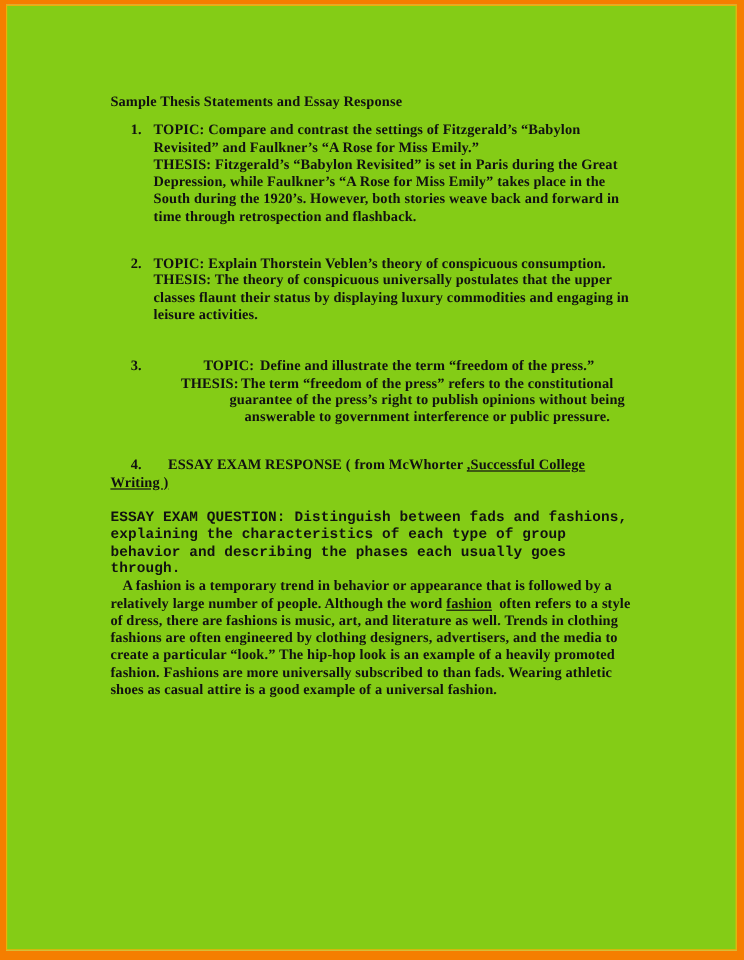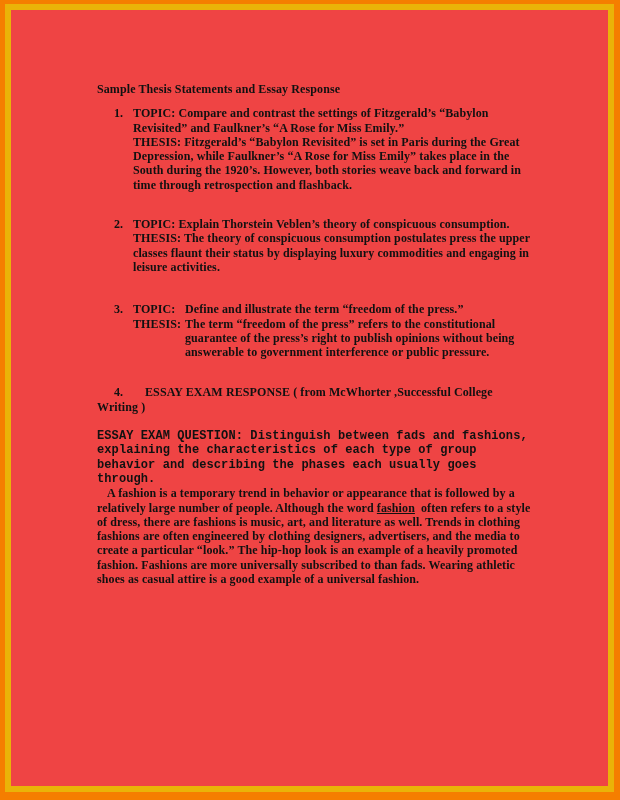--- a/index.html
+++ b/index.html
@@ -12,22 +12,22 @@
     box-sizing: border-box;
     width: 620px; height: 800px;
     border-style: solid;
     border-color: #f57e00;
     border-width: 4px 6px 8px 5px;
     background: #ffffff;
   }
   .page {
     box-sizing: border-box;
     width: 100%; height: 100%;
-    border: 6px solid #eab308;
-    background: #ef4444;
+    border: 1px solid #eab308;
+    background: #84cc16;
     position: relative;
   }
   .content {
     box-sizing: border-box;
     position: absolute;
     left: 86px; top: 72px;
     width: 440px;
     color: #111111;
     font-size: 12px;
     font-weight: bold;
@@ -35,24 +35,24 @@
     letter-spacing: 0.1px;
   }
   p { margin: 0; padding: 0; }
   .title { margin: 0 0 0 0; }
   .list { margin-top: 10px; }
   .item { position: relative; padding-left: 36px; }
   .item .num { position: absolute; left: 17px; top: 0; }
   .item-2 { margin-top: 25px; }
   .item-3 { margin-top: 28px; }
   .item-4 { margin-top: 26px; }
-  .hang { padding-left: 52px; text-indent: -52px; }
+  .hang { padding-left: 52px; text-indent: -52px; text-align: center; }
   .hang .lbl { display: inline-block; width: 52px; text-indent: 0; }
   .essay-heading { margin-top: 20px; text-indent: 48px; }
-  .u { }
+  .u { text-decoration: underline; }
   .u2 { text-decoration: underline; margin-right: 3px; }
   .question { margin-top: 15px; font-family: Liberation Mono, monospace; }
   .para { text-indent: 10px; }
   .para-1 { margin-top: 11px; }
   .para-2 { margin-top: 0; }
 </style>
 </head>
 <body>
 
 <div class="frame">
@@ -65,21 +65,21 @@
 
         <div class="item item-1">
           <span class="num">1.</span>
           <p class="topic"><span>TOPIC:</span> <span>Compare and contrast the settings of Fitzgerald’s “Babylon Revisited” and Faulkner’s “A Rose for Miss Emily.”</span></p>
           <p class="thesis"><span>THESIS:</span> <span>Fitzgerald’s “Babylon Revisited” is set in Paris during the Great Depression, while Faulkner’s “A Rose for Miss Emily” takes place in the South during the 1920’s. However, both stories weave back and forward in time through retrospection and flashback.</span></p>
         </div>
 
         <div class="item item-2">
           <span class="num">2.</span>
           <p class="topic"><span>TOPIC:</span> <span>Explain Thorstein Veblen’s theory of conspicuous consumption.</span></p>
-          <p class="thesis"><span>THESIS:</span> <span>The theory of conspicuous consumption postulates press the upper classes flaunt their status by displaying luxury commodities and engaging in leisure activities.</span></p>
+          <p class="thesis"><span>THESIS:</span> <span>The theory of conspicuous universally postulates that the upper classes flaunt their status by displaying luxury commodities and engaging in leisure activities.</span></p>
         </div>
 
         <div class="item item-3">
           <span class="num">3.</span>
           <p class="topic hang"><span class="lbl">TOPIC:</span><span>Define and illustrate the term “freedom of the press.”</span></p>
           <p class="thesis hang"><span class="lbl">THESIS:</span><span>The term “freedom of the press” refers to the constitutional guarantee of the press’s right to publish opinions without being answerable to government interference or public pressure.</span></p>
         </div>
 
         <div class="item item-4">
           <span class="num">4.</span>

